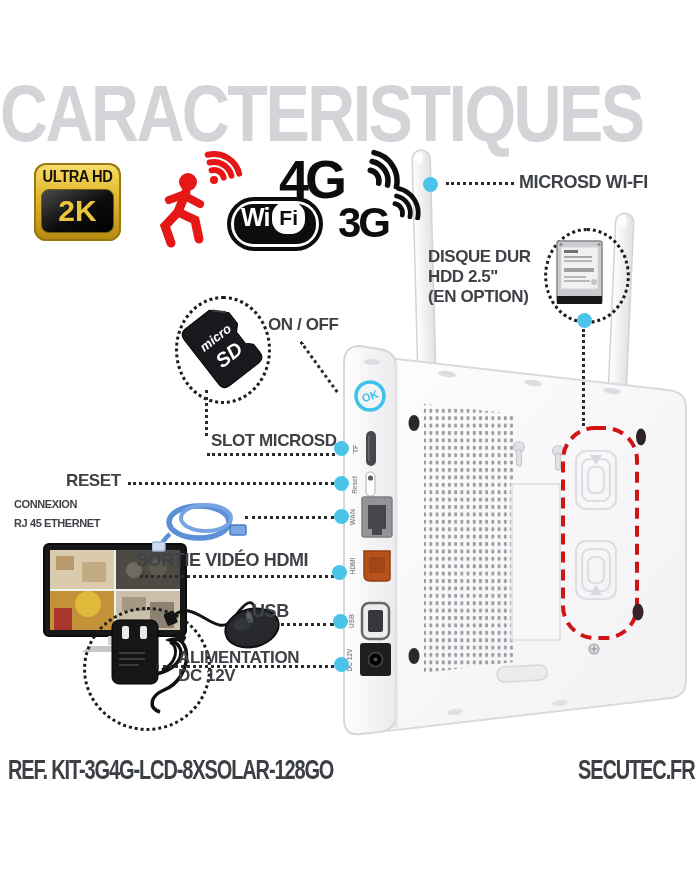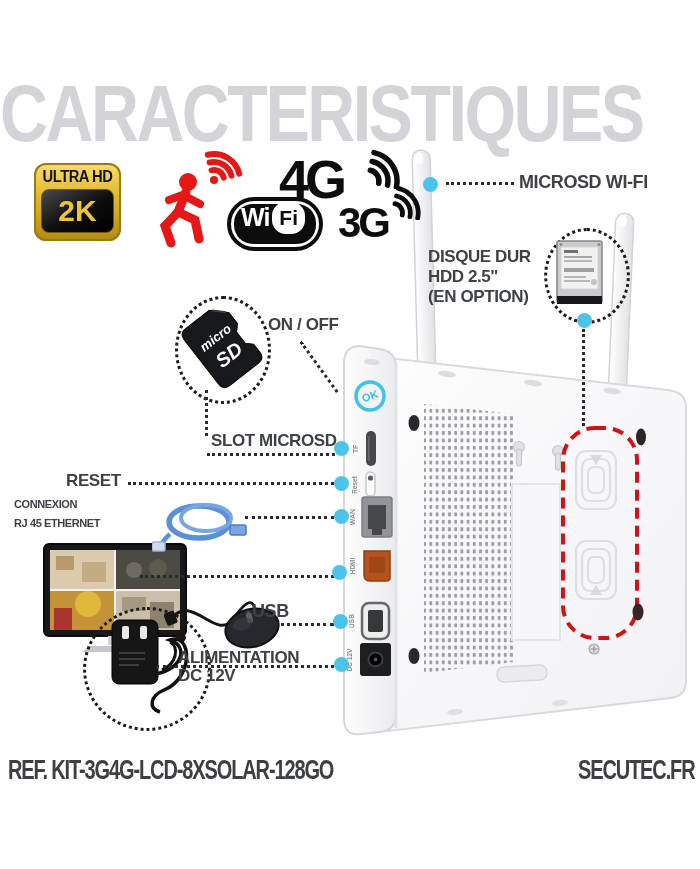--- a/index.html
+++ b/index.html
@@ -296,20 +296,21 @@
     <rect x="8" y="49" width="64" height="39" fill="#c49239"></rect>
     <rect x="12" y="66" width="18" height="22" fill="#a8362c"></rect>
     <circle cx="46" cy="62" r="13" fill="#e0b83a"></circle>
     <rect x="74" y="49" width="64" height="39" fill="#cabfa9"></rect>
     <rect x="80" y="55" width="24" height="14" fill="#a69881"></rect>
     <rect x="108" y="60" width="24" height="26" fill="#8d8272"></rect>
     <path d="M73,8 V88 M8,48 H138" stroke="#f2f2f2" stroke-width="2" fill="none"></path>
     <rect x="66" y="94" width="14" height="9" fill="#d2d3d6"></rect>
     <path d="M48,104 L98,104 L106,110 L40,110 Z" fill="#c6c7cb"></path>
   </svg>
+  <div class="lbl" style="left:136px;top:550px;font-size:18px;">SORTIE VIDÉO HDMI</div>
   <div class="dl-h" style="left:140px;top:575px;width:194px;"></div>
   <div class="dot" style="left:332px;top:565px;"></div>
 
   <svg class="abs" style="left:164px;top:586px;z-index:3;" width="118" height="66" viewBox="0 0 118 66">
     <path d="M6,34 C28,4 52,58 70,32 S 92,18 90,32" stroke="#141414" stroke-width="3" fill="none"></path>
     <rect x="1" y="26" width="11" height="13" rx="2" fill="#141414" transform="rotate(-22 6 32)"></rect>
     <g transform="rotate(-14 88 42)">
       <ellipse cx="88" cy="42" rx="27" ry="19" fill="#26282d" stroke="#0e0f11" stroke-width="2"></ellipse>
       <path d="M88,24 V40" stroke="#4a4d53" stroke-width="2"></path>
       <rect x="85" y="26" width="6" height="11" rx="3" fill="#5a5d63"></rect>

